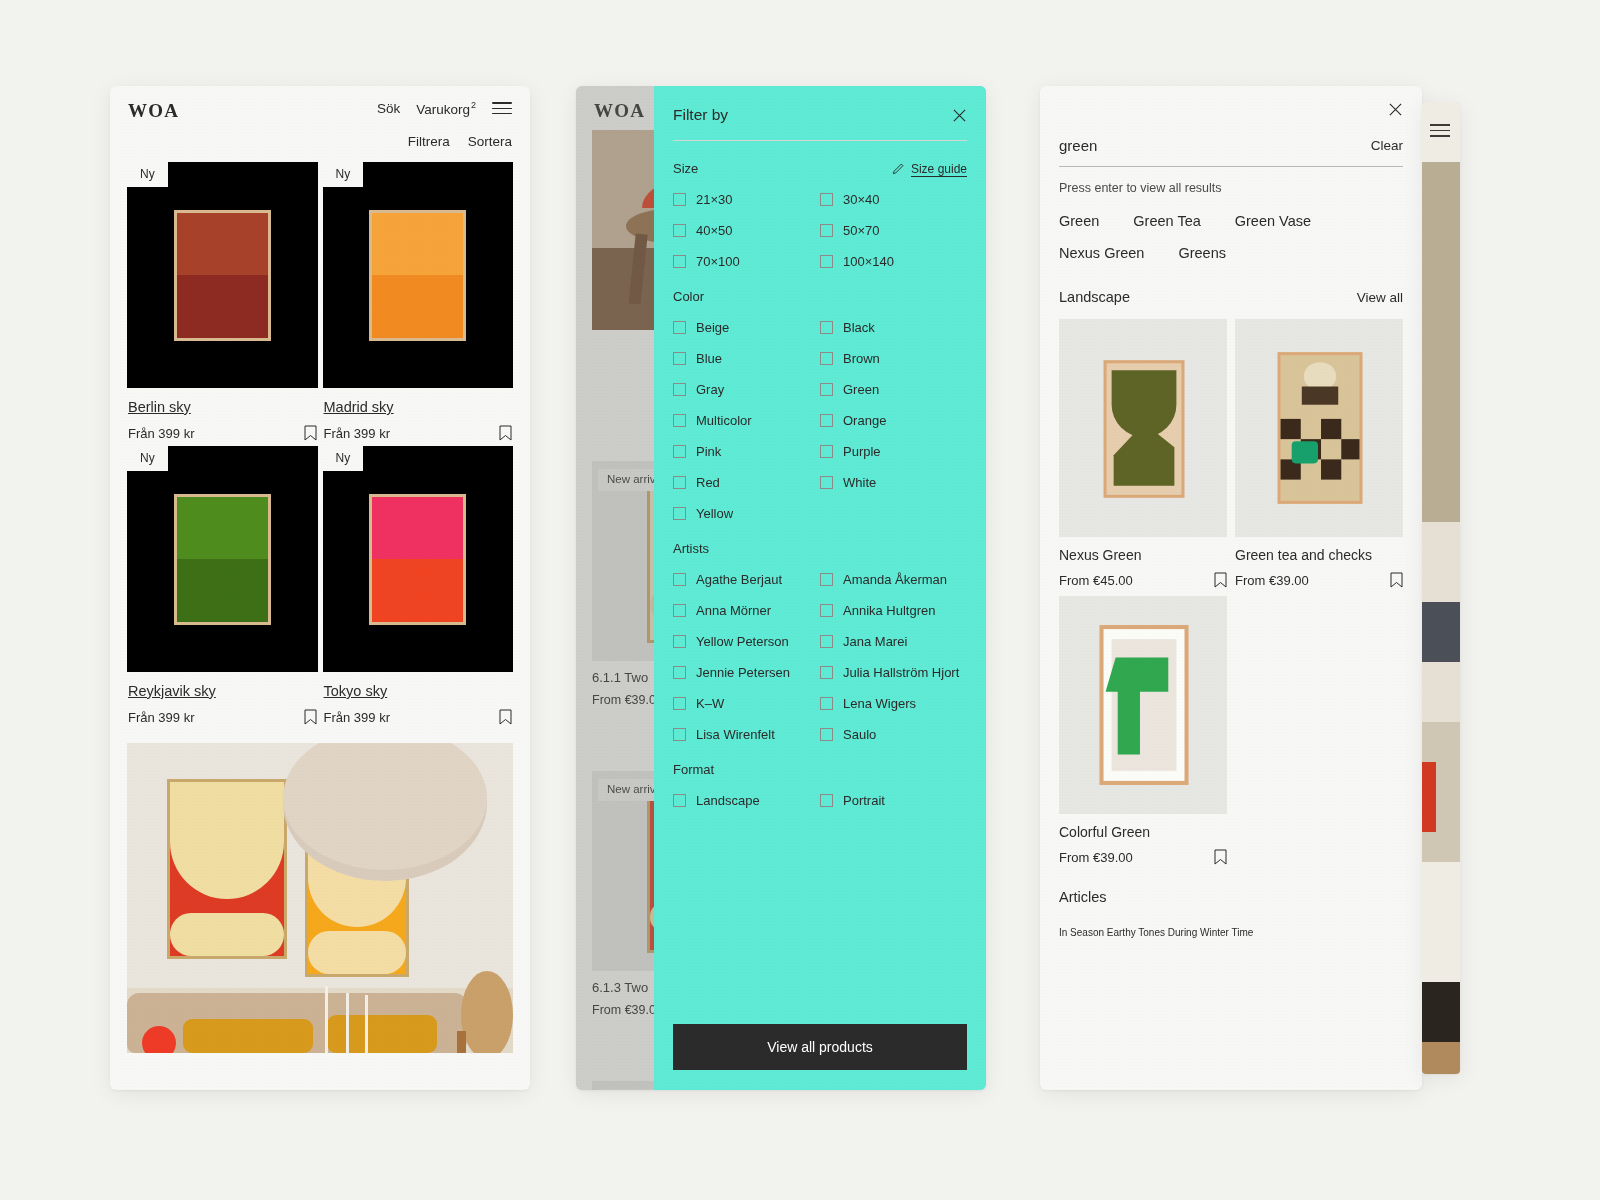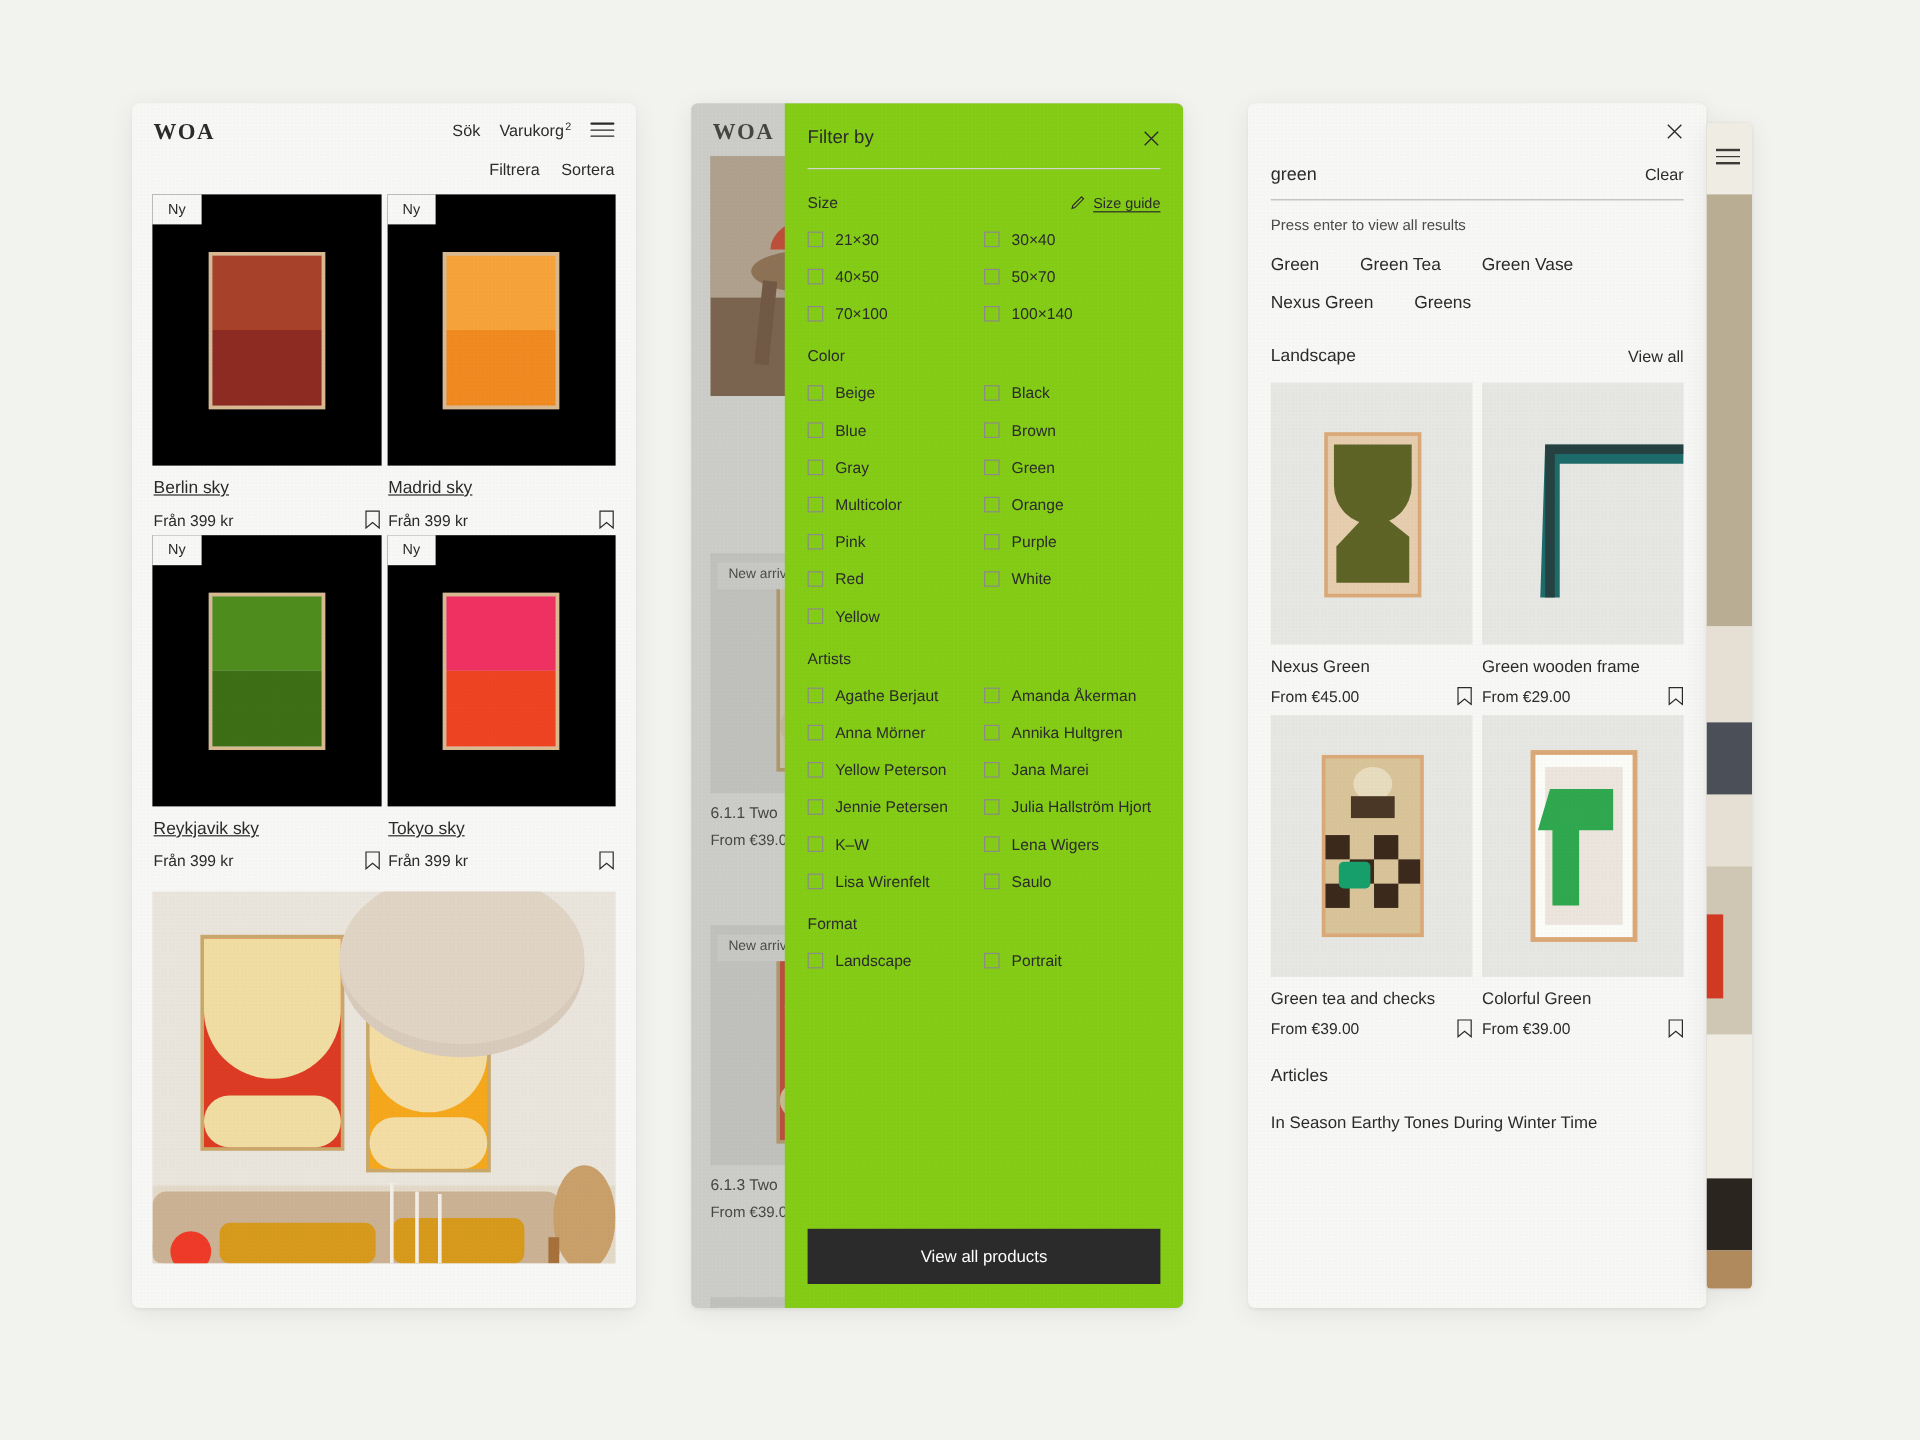--- a/index.html
+++ b/index.html
@@ -62,21 +62,21 @@
   .p2-bg-logo { position:absolute; left:18px; top:14px; font-family:"Liberation Serif", serif; font-weight:700; font-size:19px; letter-spacing:1.2px; color:#2b2b2b; }
   .p2-bg-photo { position:absolute; left:16px; top:44px; width:180px; height:200px; overflow:hidden; background:#b9a48b; }
   .p2-bg-card { position:absolute; left:16px; width:180px; }
   .p2-bg-newbadge { position:absolute; left:22px; background:#f0f0ed; font-size:11.5px; padding:5px 9px; line-height:1; color:#333; }
   .p2-bg-tile { background:#e6e6e2; width:180px; height:200px; position:relative; overflow:hidden; display:flex; align-items:center; justify-content:center; }
   .p2-bg-t { font-size:13px; margin-top:9px; color:#2b2b2b; white-space:nowrap; }
   .p2-bg-p { font-size:12.5px; margin-top:8px; color:#2b2b2b; white-space:nowrap; }
 
   .filter-sheet {
     position:absolute; left:78px; top:0; width:332px; height:100%;
-    background:#84cc16; display:flex; flex-direction:column;
+    background:#5eead4; display:flex; flex-direction:column;
   }
   .fs-head { display:flex; align-items:center; justify-content:space-between; padding:20px 19px 0 19px; }
   .fs-title { font-size:15.5px; }
   .fs-rule { height:1px; background:#d5d5d1; margin:16px 19px 0 19px; }
   .fs-body { flex:1; overflow:hidden; padding:0 19px; }
   .fs-section-head { display:flex; align-items:center; justify-content:space-between; margin-top:20px; }
   .fs-label { font-size:13px; color:#2b2b2b; }
   .size-guide { display:flex; align-items:center; gap:6px; font-size:12px; }
   .size-guide span.txt { text-decoration:underline; text-underline-offset:3px; }
   .opts { display:grid; grid-template-columns:1fr 1fr; row-gap:16px; margin-top:16px; }
@@ -100,21 +100,21 @@
   .sugg { display:flex; flex-wrap:wrap; column-gap:34px; row-gap:16px; padding:18px 19px 0 19px; }
   .sugg span { font-size:14.5px; cursor:pointer; }
   .sec-head { display:flex; align-items:center; justify-content:space-between; padding:28px 19px 0 19px; }
   .sec-title { font-size:14.5px; }
   .sec-link { font-size:13.5px; cursor:pointer; }
   .pgrid { display:grid; grid-template-columns:1fr 1fr; gap:8px; padding:14px 19px 0 19px; }
   .ptile { width:100%; height:218px; background:#e6e6e2; display:flex; align-items:center; justify-content:center; overflow:hidden; position:relative; }
   .pname { font-size:14px; padding-top:10px; }
   .pfoot { display:flex; align-items:center; justify-content:space-between; padding-top:9px; font-size:13px; }
   .art-head { font-size:14.5px; padding:24px 19px 0 19px; }
-  .art-item { font-size:14px; padding:22px 19px 0 19px; cursor:pointer; }
+  .art-item { font-size:10px; padding:22px 19px 0 19px; cursor:pointer; }
 
   .bm { width:13px; height:16px; display:block; }
   .xicon { width:15px; height:15px; display:block; cursor:pointer; }
   .grain { position:absolute; inset:0; pointer-events:none; opacity:.5;
     background-image:radial-gradient(rgba(0,0,0,.035) 1px, transparent 1px);
     background-size:3px 3px; }
 </style>
 </head>
 <body>
 
@@ -521,38 +521,20 @@
               <rect width="166" height="218" fill="#e6e6e2"></rect>
               <rect x="44" y="42" width="80" height="136" fill="#dba978"></rect>
               <rect x="47" y="45" width="74" height="130" fill="#e5cdae"></rect>
               <path d="M52 52 h64 v34 a32 32 0 0 1 -64 0 z" fill="#5e6326"></path>
               <path d="M84 104 l30 24 v38 h-60 v-30 z" fill="#5e6326"></path>
             </svg>
           </div>
           <div class="pname">Nexus Green</div>
           <div class="pfoot">
             <span>From €45.00</span>
-            <span>
-              <svg class="bm" viewBox="0 0 13 16">
-                <path d="M1 1 h11 v14 l-5.5 -4.5 L1 15 Z" fill="none" stroke="#2b2b2b" stroke-width="1"></path>
-              </svg>
-            </span>
-          </div>
-        </div>
-        <div>
-          <div class="ptile">
-            <svg width="100%" height="100%" viewBox="0 0 166 218" preserveAspectRatio="xMidYMid slice">
-              <rect width="166" height="218" fill="#e6e6e2"></rect>
-              <path d="M52 52 h120 v16 h-108 v110 h-16 z" fill="#1d6b6b"></path>
-              <path d="M52 52 h120 v8 h-112 v118 h-8 z" fill="#2b2b2b" opacity=".65"></path>
-            </svg>
-          </div>
-          <div class="pname">Green wooden frame</div>
-          <div class="pfoot">
-            <span>From €29.00</span>
             <span>
               <svg class="bm" viewBox="0 0 13 16">
                 <path d="M1 1 h11 v14 l-5.5 -4.5 L1 15 Z" fill="none" stroke="#2b2b2b" stroke-width="1"></path>
               </svg>
             </span>
           </div>
         </div>
         <div>
           <div class="ptile">
             <svg width="100%" height="100%" viewBox="0 0 166 218" preserveAspectRatio="xMidYMid slice">

